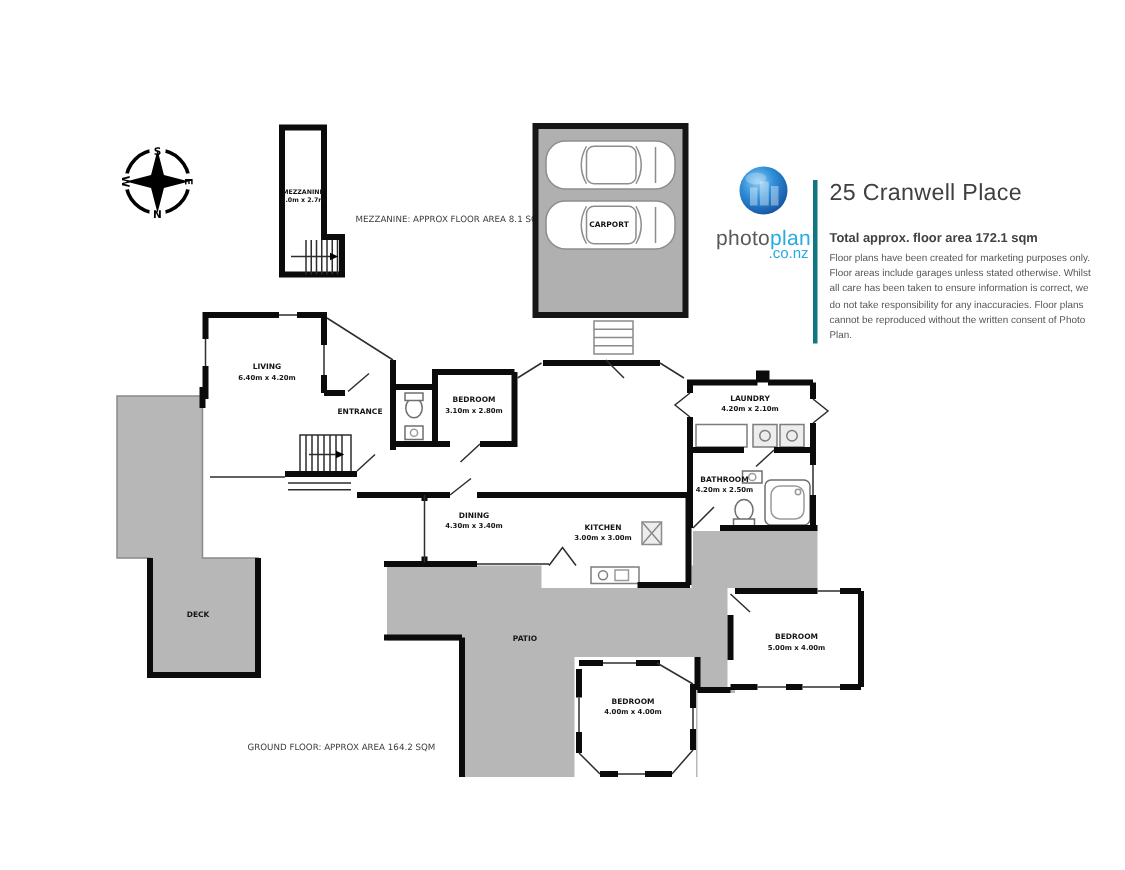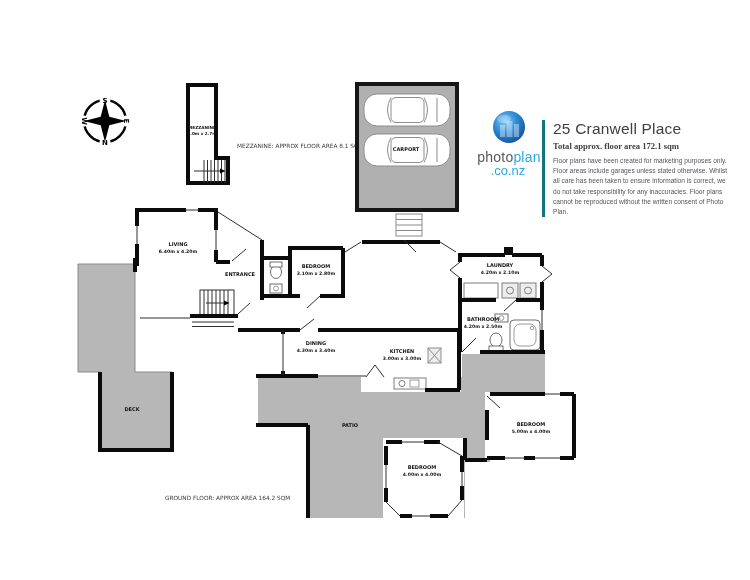--- a/index.html
+++ b/index.html
@@ -2,28 +2,28 @@
 <html><head>
 <meta charset="utf-8">
 <style>
   html,body{margin:0;padding:0;background:#ffffff;}
   body{width:750px;height:580px;position:relative;overflow:hidden;
        font-family:"Liberation Sans",sans-serif;}
   .abs{position:absolute;}
   
   .titleblock{left:542px;top:120px;width:176px;border-left:3px solid #127681;padding-left:8px;}
   .tb-title{font-size:15.5px;color:#3f4042;font-weight:400;letter-spacing:.2px;}
-  .tb-sub{font-size:8.6px;font-weight:700;color:#414042;margin-top:3px;font-family:Liberation Serif, serif;}
+  .tb-sub{font-size:8.6px;font-weight:700;color:#414042;margin-top:15px;}
   .tb-disc{font-size:6.6px;color:#55565a;margin-top:5px;line-height:1.55;}
   
   .logo{left:477px;top:110px;width:64px;text-align:center;}
   .logo-words{font-size:14px;letter-spacing:.2px;margin-top:1px;}
   .logo-words .w-photo{color:#58595b;}
   .logo-words .w-plan{color:#29abe2;}
-  .logo-domain{font-size:13px;color:#29abe2;padding-right:2px;margin-top:-2px;}
+  .logo-domain{font-size:10px;color:#29abe2;text-align:right;padding-right:2px;margin-top:-2px;}
   
   svg{position:absolute;left:0;top:0;}
   .wall{stroke:#0b0b0b;stroke-width:4;fill:none;stroke-linecap:butt;}
   .thin{stroke:#2e2e2e;stroke-width:1;fill:none;}
   .lite{stroke:#8a8a8a;stroke-width:1;fill:none;}
   .grayfill{fill:#b7b7b7;}
   .roomlbl{font-family:"DejaVu Sans",sans-serif;font-size:5px;font-weight:700;fill:#141414;text-anchor:middle;}
   .dimlbl{font-family:"DejaVu Sans",sans-serif;font-size:4.6px;font-weight:700;fill:#141414;text-anchor:middle;}
   .notelbl{font-family:"DejaVu Sans",sans-serif;font-size:5.8px;fill:#3c3c3c;}
   .tinylbl{font-family:"DejaVu Sans",sans-serif;font-size:4.2px;font-weight:700;fill:#141414;text-anchor:middle;}

